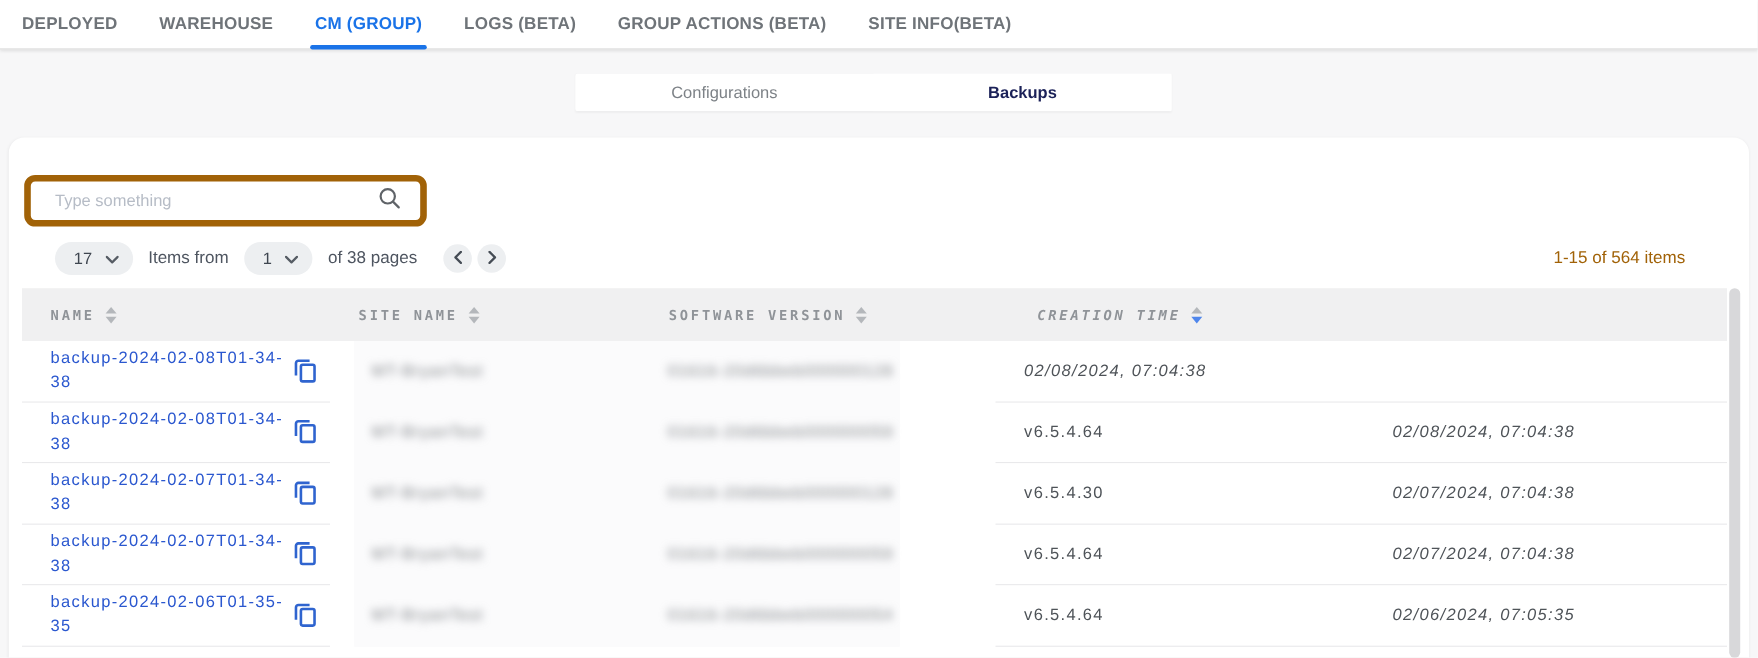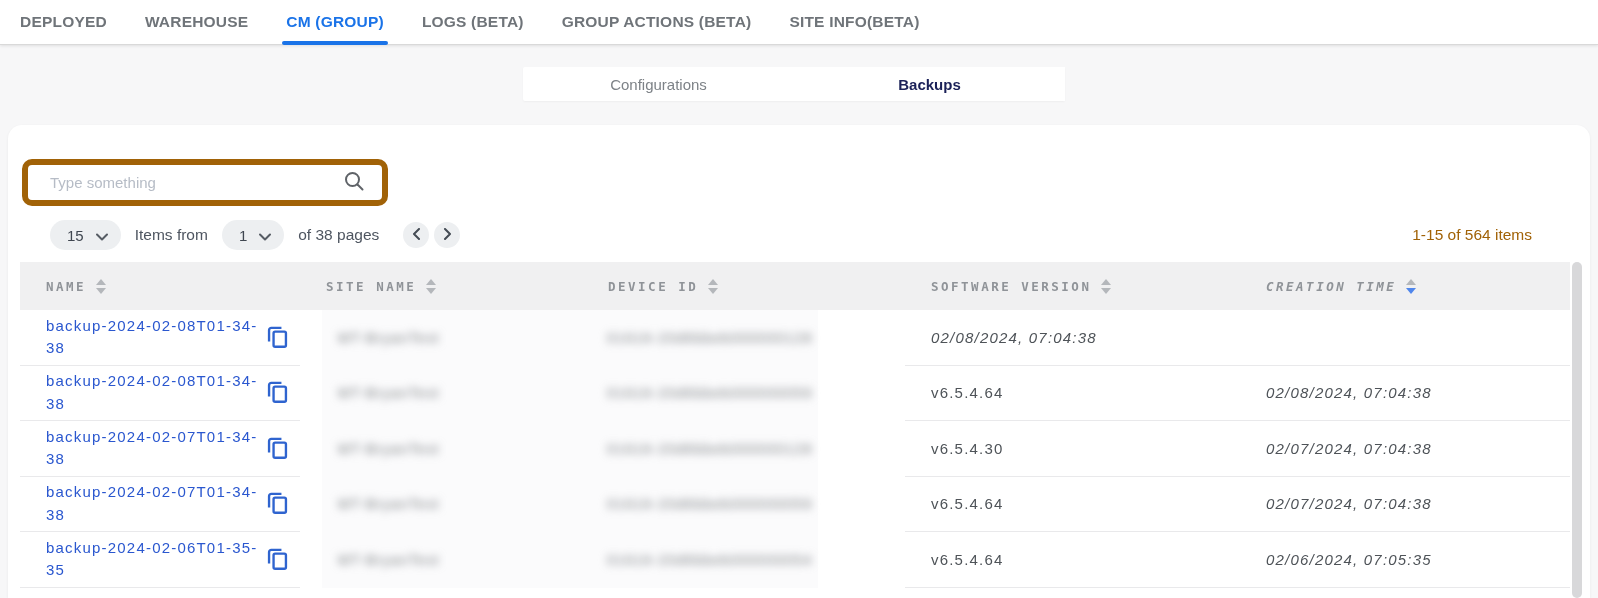--- a/index.html
+++ b/index.html
@@ -106,21 +106,21 @@
     <span>
       <svg width="24" height="24" viewBox="0 0 24 24" fill="none" stroke="#5f6368" stroke-width="2" stroke-linecap="round">
         <circle cx="10.5" cy="10.5" r="6.5"></circle>
         <line x1="15.5" y1="15.5" x2="20.5" y2="20.5"></line>
       </svg>
     </span>
   </div>
 
   <div class="pagination">
     <div class="pill">
-      <span>15</span>
+      <span>17</span>
       <span>
         <svg width="12" height="8" viewBox="0 0 12 8" fill="none" stroke="#565c64" stroke-width="2" stroke-linecap="round" stroke-linejoin="round">
             <polyline points="1,1.5 6,6.5 11,1.5"></polyline>
           </svg>
       </span>
     </div>
     <span>Items from</span>
     <div class="pill">
       <span>1</span>
       <span>
@@ -158,27 +158,20 @@
           <span class="tri down"></span>
         </span>
       </div>
       <div class="th c-site">
         <span>SITE NAME</span>
         <span class="sorter">
           <span class="tri up"></span>
           <span class="tri down"></span>
         </span>
       </div>
-      <div class="th c-device">
-        <span>DEVICE ID</span>
-        <span class="sorter">
-          <span class="tri up"></span>
-          <span class="tri down"></span>
-        </span>
-      </div>
       <div class="th c-soft">
         <span>SOFTWARE VERSION</span>
         <span class="sorter">
           <span class="tri up"></span>
           <span class="tri down"></span>
         </span>
       </div>
       <div class="th c-time">
         <span>CREATION TIME</span>
         <span class="sorter">

